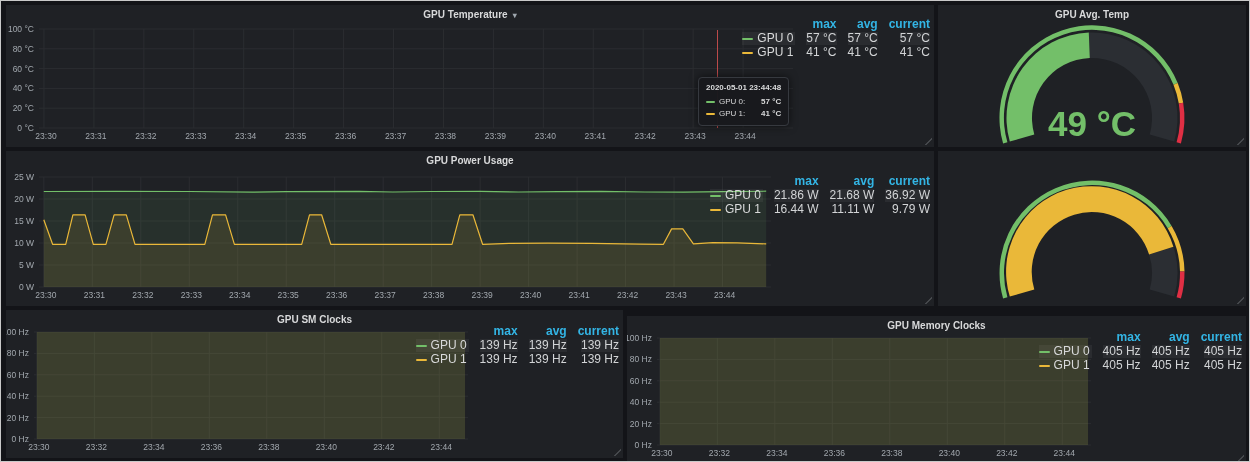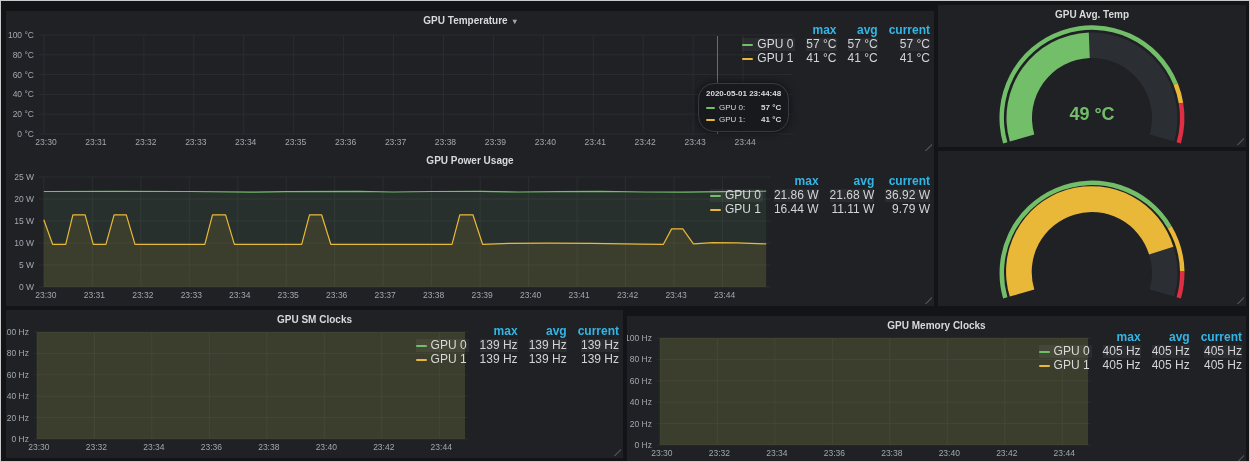--- a/index.html
+++ b/index.html
@@ -2,21 +2,21 @@
 <html><head>
 <meta charset="utf-8">
 <style>
   html,body{margin:0;padding:0;}
   body{
     position:relative;width:1250px;height:462px;background:#131418;
     border:1px solid #c9c9c9;box-sizing:border-box;overflow:hidden;
     font-family:"Liberation Sans",sans-serif;
   }
   .panel{position:absolute;background:#1f2125;}
-  .p1{left:5px;top:4px;width:928px;height:142px;margin-top:6px;}
+  .p1{left:5px;top:4px;width:928px;height:142px;}
   .p2{left:937px;top:4px;width:308px;height:142px;}
   .p3{left:5px;top:150px;width:928px;height:155px;}
   .p4{left:937px;top:150px;width:308px;height:155px;}
   .p5{left:5px;top:309px;width:617px;height:148px;}
   .p6{left:626px;top:315px;width:619px;height:148px;}
   .ptitle{
     position:absolute;top:4px;left:0;right:0;text-align:center;
     font-size:10px;font-weight:bold;color:#d8d9da;z-index:3;cursor:pointer;
   }
   .caret{color:#9fa7ae;font-size:8px;margin-left:5px;}
@@ -31,31 +31,31 @@
   .p5 .legend,.p6 .legend{top:15px;}
   .lg-h{color:#33b5e5;font-weight:bold;justify-self:end;}
   .lg-name{color:#d8d9da;display:flex;align-items:center;cursor:pointer;padding-right:2px;}
   .lg-val{color:#d2d4d6;justify-self:end;}
   .hl{background:rgba(255,255,255,0.05);}
   .dash{display:inline-block;width:11px;height:2px;border-radius:1px;margin-right:4px;flex:none;}
   
   .cursor-line{position:absolute;left:711px;top:25px;width:1px;height:98px;background:#bc4a4a;z-index:4;}
   .gtooltip{
     position:absolute;left:692px;top:72px;z-index:5;background:rgba(24,25,29,0.97);
-    border:1px solid #36393f;border-radius:16px;padding:4px 7px 5px 7px;
+    border:1px solid #36393f;border-radius:4px;padding:4px 7px 5px 7px;
     font-size:8px;line-height:12px;color:#d8d9da;box-shadow:0 0 8px rgba(0,0,0,0.6);white-space:nowrap;
   }
   .tt-time{font-weight:bold;margin-bottom:2px;}
   .tt-row{display:flex;align-items:center;}
   .tt-row .dash{width:9px;}
   .tt-val{font-weight:bold;margin-left:auto;padding-left:8px;}
   
   .gauge-value{
     position:absolute;left:0;right:0;text-align:center;z-index:2;
-    font-size:18px;font-weight:600;color:#73bf69;
+    font-size:35px;font-weight:600;color:#73bf69;
   }
   .p2 .gauge-value{top:99px;}
   .gauge-text{
     position:absolute;left:0;right:0;text-align:center;z-index:2;
     font-size:13px;font-weight:bold;color:#eab839;
   }
   .p4 .gauge-text{top:113px;}
   
   .rs{position:absolute;right:2px;bottom:2px;width:8px;height:8px;overflow:hidden;cursor:se-resize;}
   .rs::after{content:"";position:absolute;left:-1px;top:4px;width:12px;height:1px;background:#56585d;transform:rotate(-45deg);}

